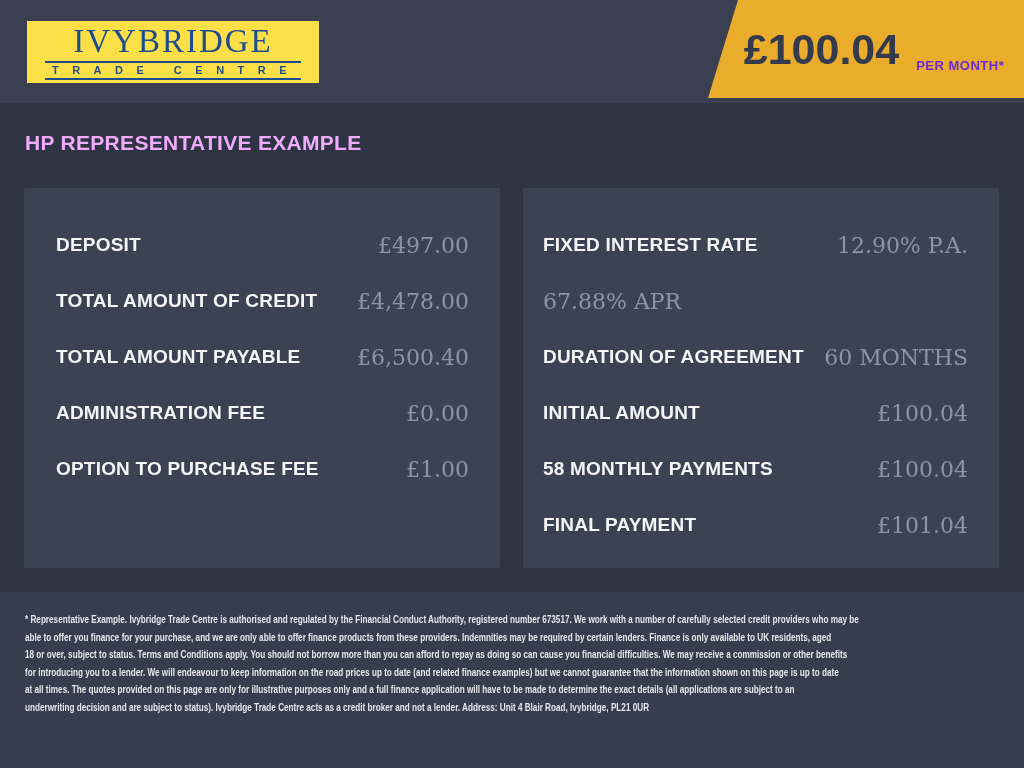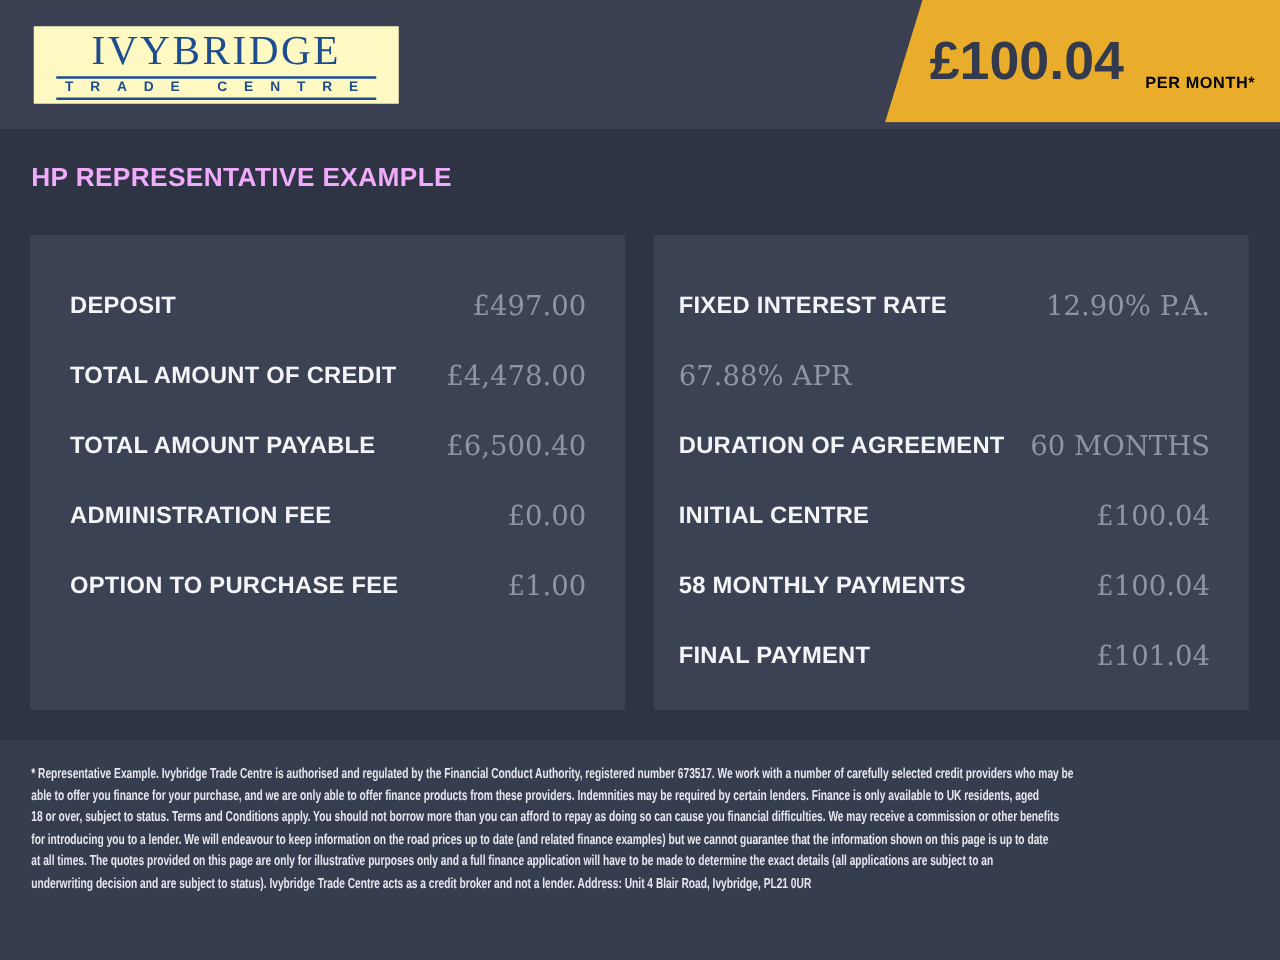--- a/index.html
+++ b/index.html
@@ -19,21 +19,21 @@
     position: absolute;
     left: 0; top: 0;
     width: 1024px; height: 103px;
     background: #3a4052;
   }
 
   .logo-box {
     position: absolute;
     left: 27px; top: 21px;
     width: 292px; height: 62px;
-    background: #fef9c3;
+    background: #fde047;
     display: flex;
     flex-direction: column;
     align-items: center;
     justify-content: center;
   }
   .logo-title {
     font-family: "Liberation Serif", serif;
     font-size: 33px;
     line-height: 1;
     letter-spacing: 2px;
@@ -67,21 +67,21 @@
   }
   .price-big {
     font-size: 43px;
     font-weight: bold;
     color: #333a4d;
     letter-spacing: 0px;
   }
   .price-per {
     font-size: 13px;
     font-weight: bold;
-    color: #000000;
+    color: #6d28d9;
     letter-spacing: 0.5px;
     margin-left: 17px;
     margin-top: 32px;
   }
 
   
   .page-title {
     position: absolute;
     left: 25px; top: 131px;
     font-size: 21px;
@@ -192,21 +192,21 @@
         <span class="value">12.90% P.A.</span>
       </div>
       <div class="row">
         <span class="value">67.88% APR</span>
       </div>
       <div class="row">
         <span class="label">DURATION OF AGREEMENT</span>
         <span class="value">60 MONTHS</span>
       </div>
       <div class="row">
-        <span class="label">INITIAL CENTRE</span>
+        <span class="label">INITIAL AMOUNT</span>
         <span class="value">£100.04</span>
       </div>
       <div class="row">
         <span class="label">58 MONTHLY PAYMENTS</span>
         <span class="value">£100.04</span>
       </div>
       <div class="row">
         <span class="label">FINAL PAYMENT</span>
         <span class="value">£101.04</span>
       </div>

